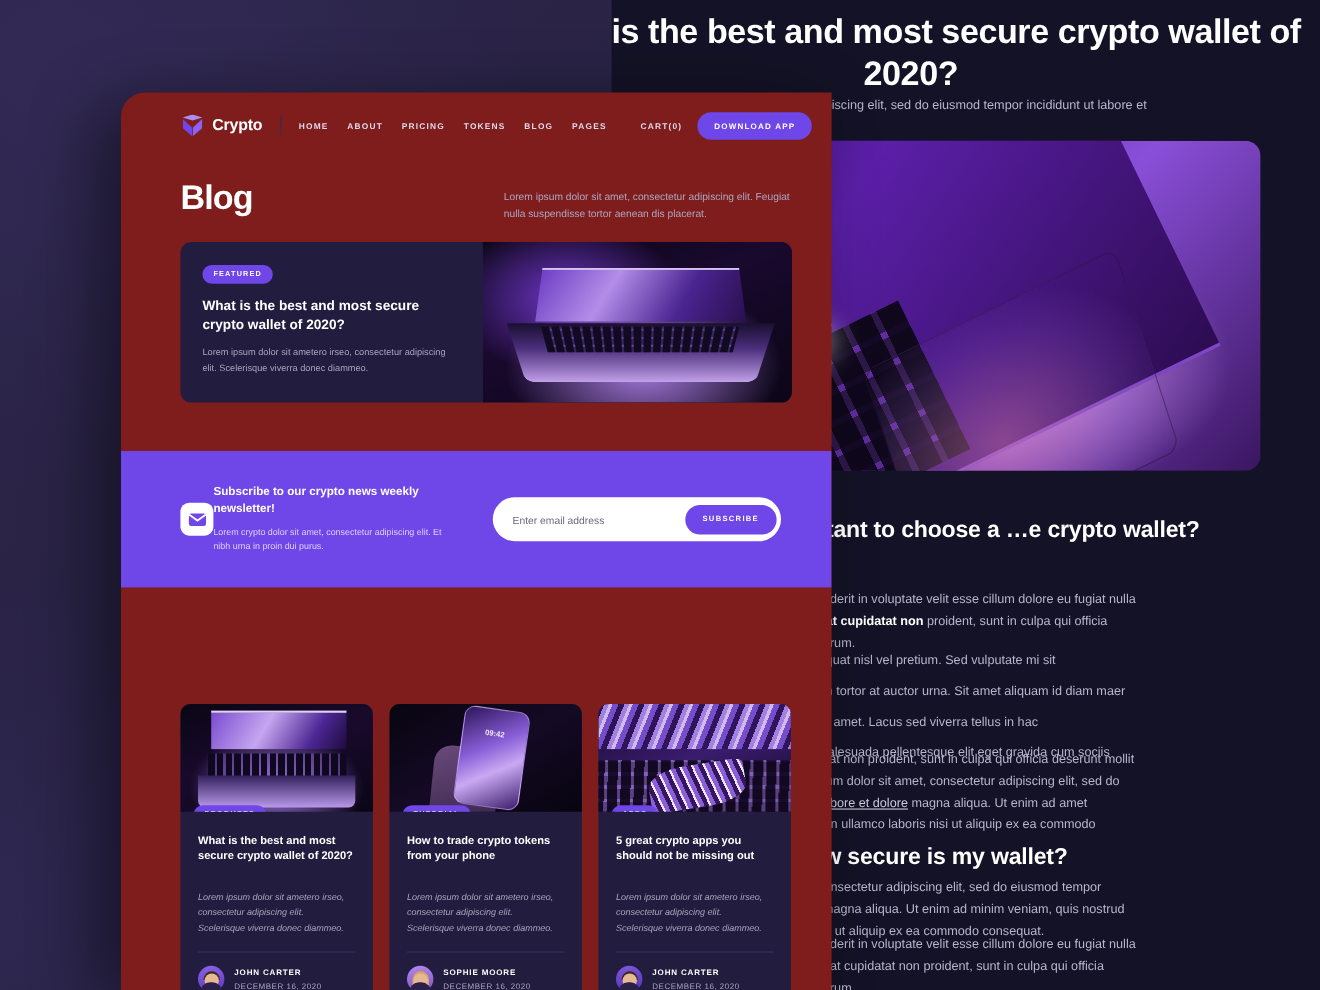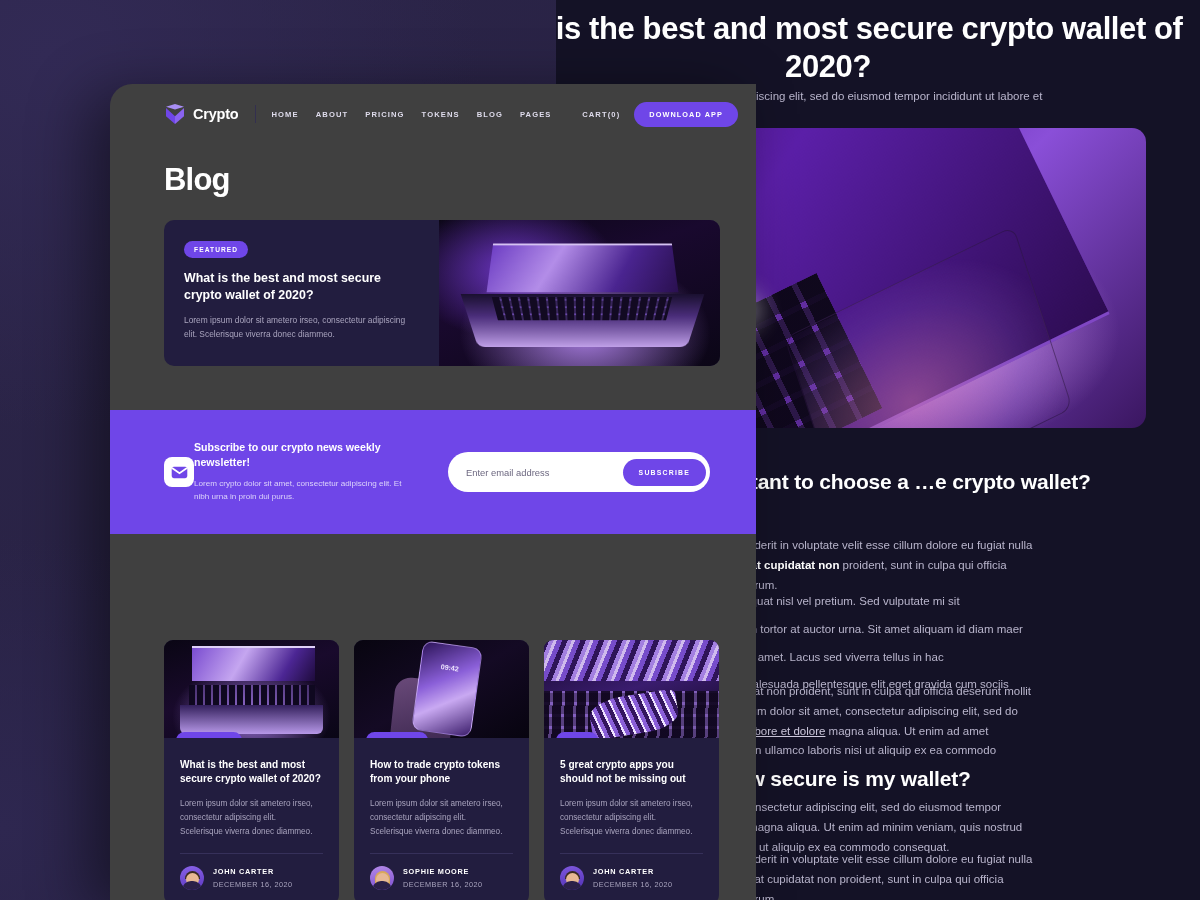--- a/index.html
+++ b/index.html
@@ -132,21 +132,21 @@
     line-height: 1.72;
   }
   .art-p b { color: #ffffff; font-weight: bold; }
   .art-p u { text-decoration: underline; color: #cfcade; }
 
   
   .panel {
     position: absolute;
     left: 110px; top: 84px;
     width: 646px; height: 816px;
-    background: #404040;
+    background: #7f1d1d;
     border-top-left-radius: 22px;
     border-top-right-radius: 0;
     overflow: hidden;
     box-shadow: -22px 10px 60px rgba(0,0,0,.45);
   }
 
   
   .nav {
     position: absolute;
     left: 0; top: 0;
@@ -418,22 +418,22 @@
   }
   .thumb-pill {
     position: absolute; left: 12px; bottom: -11px; z-index: 3;
   }
   .card-body { padding: 20px 16px 14px; }
   .card-h {
     font-size: 10.1px; font-weight: bold; color: #fff; line-height: 1.42;
     min-height: 29px;
   }
   .card-p {
-    margin-top: 10px;
-    font-size: 8.2px; color: #a9a4be; line-height: 1.72;
+    margin-top: 22px;
+    font-size: 8.2px; color: #a9a4be; line-height: 1.72; font-style: italic;
   }
   .card-sep {
     margin: 14px 0 12px; height: 1px; background: #36305a;
   }
   .author { display: flex; align-items: center; gap: 9px; }
   .avatar {
     width: 24px; height: 24px; border-radius: 50%;
     overflow: hidden; position: relative; flex-shrink: 0;
   }
   .av1 { background: linear-gradient(170deg, #8a63e8 0%, #5c37c0 100%); }
@@ -542,20 +542,21 @@
       <a href="#">PAGES</a>
     </div>
     <div class="nav-right">
       <span class="cart">CART(0)</span>
       <button class="dl-btn">DOWNLOAD APP</button>
     </div>
   </div>
 
   <div class="blog-head">
     <div class="blog-title">Blog</div>
+    <div class="blog-desc">Lorem ipsum dolor sit amet, consectetur adipiscing elit. Feugiat nulla suspendisse tortor aenean dis placerat.</div>
   </div>
 
   <div class="featured">
     <div class="featured-left">
       <span class="pill">FEATURED</span>
       <div class="featured-h">What is the best and most secure crypto wallet of 2020?</div>
       <div class="featured-p">Lorem ipsum dolor sit ametero irseo, consectetur adipiscing elit. Scelerisque viverra donec diammeo.</div>
     </div>
     <div class="featured-img">
       <div class="laptop-screen"></div>

